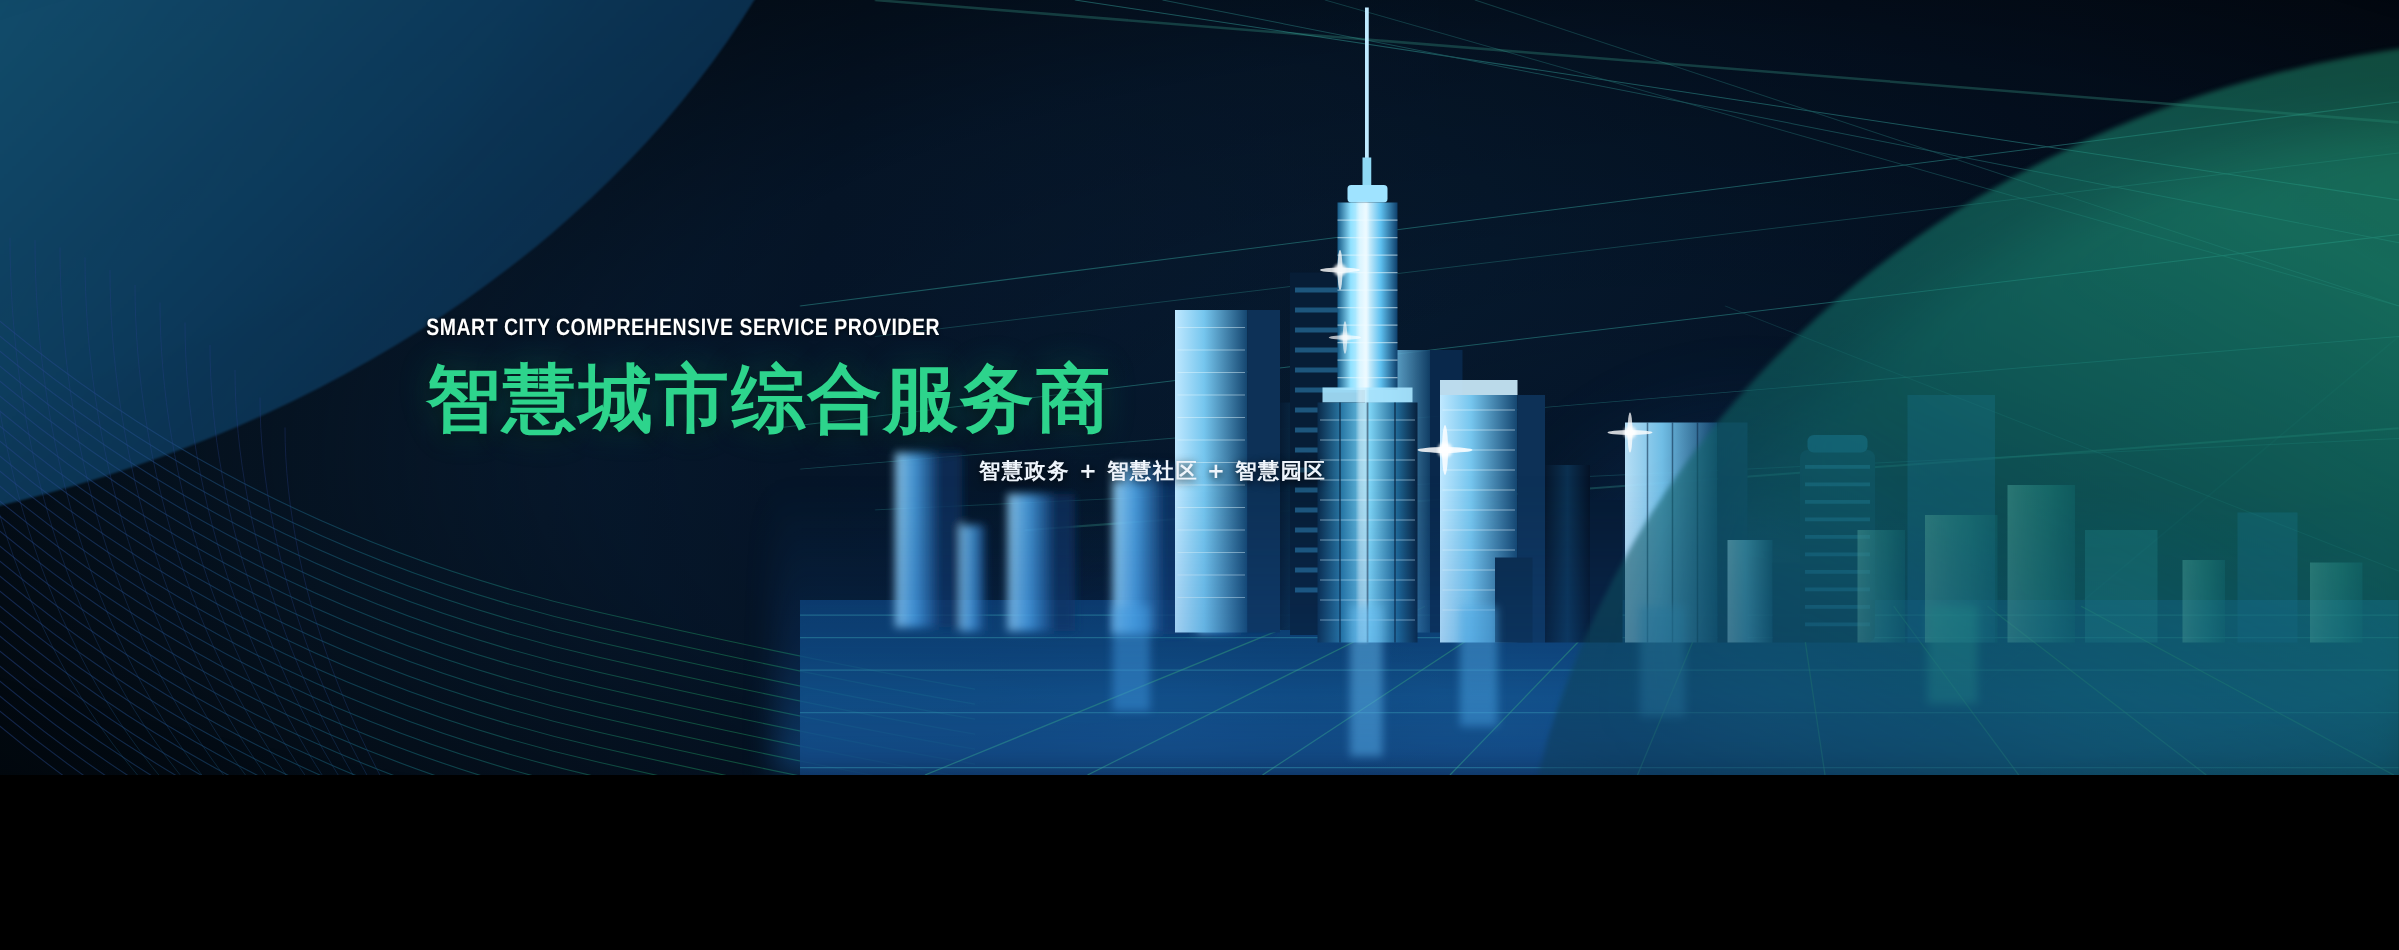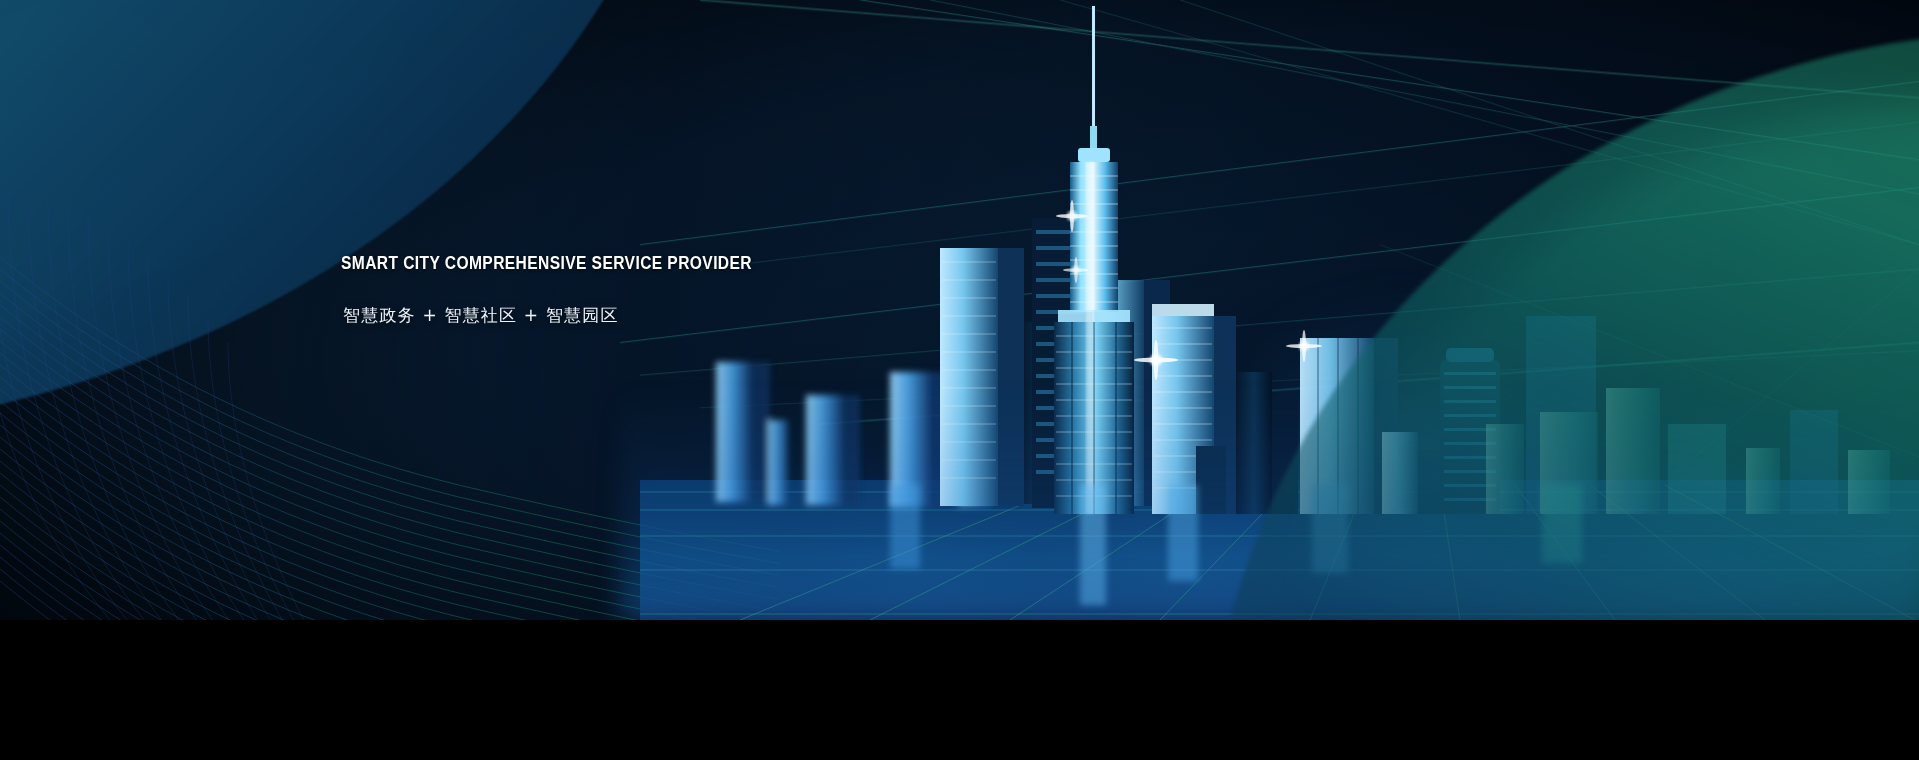--- a/index.html
+++ b/index.html
@@ -115,28 +115,29 @@
     font-family:"DejaVu Sans","Liberation Sans",sans-serif;
     font-weight:700;
     font-size:59px;
     line-height:1.06;
     letter-spacing:2px;
     color:#2dd48c;
     white-space:nowrap;
     text-shadow:0 3px 12px rgba(0,0,0,.55), 0 0 26px rgba(40,200,140,.28);
   }
   .subtitle{
-    margin:30px 0 0 2px;
+    margin:14px 0 0 2px;
     font-family:"DejaVu Sans","Liberation Sans",sans-serif;
-    font-weight:400;
+    font-weight:700;
     font-size:17px;
     letter-spacing:1.2px;
     color:#eef4fb;
     white-space:nowrap;
     text-shadow:0 2px 7px rgba(0,0,0,.8);
+    text-align:right;
   }
 
   
   .vignette{
     position:absolute;inset:0;pointer-events:none;
     background:radial-gradient(130% 120% at 50% 45%, rgba(0,0,0,0) 52%, rgba(0,0,0,.45) 100%);
   }
 </style>
 </head>
 <body>
@@ -521,16 +522,17 @@
 
   <div class="ground-haze"></div>
 
   <div class="green-swoosh-2"></div>
   <div class="green-swoosh"></div>
 
   <div class="vignette"></div>
 
   <div class="copy">
     <p class="eyebrow">SMART CITY COMPREHENSIVE SERVICE PROVIDER</p>
+    <h1 class="headline">智慧城市综合服务商</h1>
     <p class="subtitle">智慧政务 + 智慧社区 + 智慧园区</p>
   </div>
 
 </div>
 
 </body></html>

